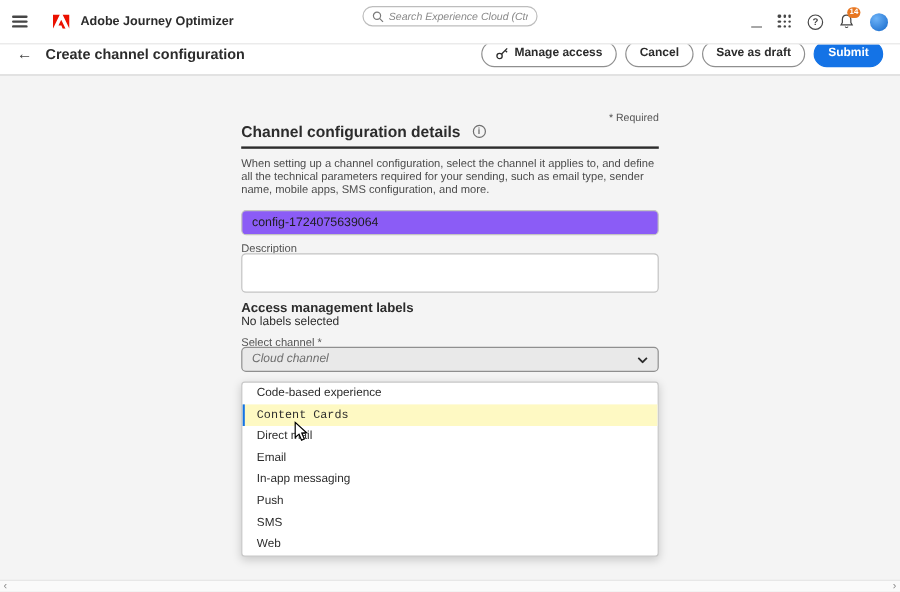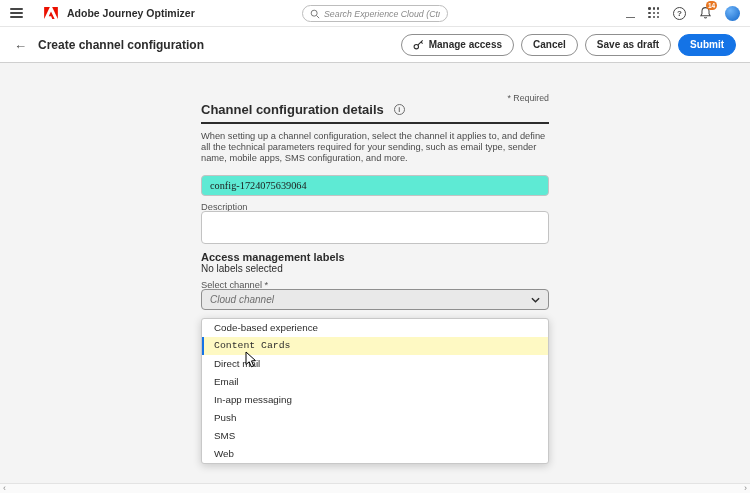--- a/index.html
+++ b/index.html
@@ -1,21 +1,21 @@
 <!DOCTYPE html>
 <html><head>
 <meta charset="utf-8">
 <style>
   * { margin:0; padding:0; box-sizing:border-box; }
   html,body { background:#e9e9e9; }
   body { font-family:"Liberation Sans","DejaVu Sans",sans-serif; }
   .screen { position:relative; width:750px; height:493px; background:#fff; overflow:hidden; margin:0 auto; }
 
   
-  .topbar { position:absolute; top:0; left:0; right:0; height:27px; background:#fff;
+  .topbar { position:absolute; top:0; left:0; right:0; height:37px; background:#fff;
             border-bottom:1px solid #e6e6e6; display:flex; align-items:center; padding:0 10px; z-index:20; }
   .tb-left { display:flex; align-items:center; gap:9px; }
   .hamburger { width:13px; display:flex; flex-direction:column; gap:2.5px; cursor:pointer; padding:3px 0; }
   .hamburger span { display:block; height:1.5px; background:#464646; border-radius:1px; }
   .logo { display:flex; align-items:center; margin-left:12px; }
   .app-title { font-size:10.5px; font-weight:bold; color:#2c2c2c; white-space:nowrap; }
   .tb-search { position:absolute; left:50%; top:5px; transform:translateX(-50%); width:146px; height:17px;
                border:1px solid #bdbdbd; border-radius:9px; display:flex; align-items:center;
                padding:0 7px; gap:4px; background:#fff; }
   .tb-search input { border:none; outline:none; flex:1; font-size:8.8px; color:#2c2c2c;
@@ -52,22 +52,22 @@
   .required-note { top:30px; text-align:right; font-size:8.8px; color:#555; }
   .section-head { top:39px; display:flex; align-items:center; gap:10px; }
   .section-title { font-size:13px; font-weight:bold; color:#2c2c2c; }
   .info-icon { width:11px; height:11px; border:1px solid #6e6e6e; color:#6e6e6e; border-radius:50%;
                font-size:7.5px; display:flex; align-items:center; justify-content:center;
                font-weight:bold; flex:0 0 auto; cursor:pointer; }
   .divider { top:59px; height:2px; background:#2c2c2c; }
   .desc { top:68px; font-size:9.3px; line-height:11px; color:#4b4b4b; }
   .lbl { font-size:9.3px; color:#545454; }
   .lbl-name { top:121px;padding-left:44px; }
-  .text-input { top:112px; height:21px; background:#5eead4; border:1px solid #c3c3c3; border-radius:4px;
-                font-size:10.3px; color:#1d1d1d; padding:0 8px; font-family:Liberation Serif, serif; outline:none; width:100%; }
+  .text-input { top:112px; height:21px; background:#8b5cf6; border:1px solid #c3c3c3; border-radius:4px;
+                font-size:10.3px; color:#1d1d1d; padding:0 8px; font-family:Liberation Sans, sans-serif; outline:none; width:100%; }
   .lbl-desc { top:139px; }
   .textarea { top:148px; height:33px; background:#fff; border:1px solid #c3c3c3; border-radius:4px;
               resize:none; width:100%; font-family:inherit; font-size:10.3px; padding:4px 8px; outline:none; }
   .access-lbl { top:188px; font-size:11px; font-weight:bold; color:#2c2c2c; }
   .access-val { top:200px; font-size:10px; color:#2c2c2c; }
   .lbl-channel { top:217px; }
   .picker { top:226px; height:21px; background:#e9e9e9; border:1px solid #8f8f8f; border-radius:4px;
             display:flex; align-items:center; justify-content:space-between; padding:0 8px; cursor:pointer; }
   .picker-text { font-size:10px; font-style:italic; color:#6e6e6e; }
   .popup { top:255px; background:#fff; border:1px solid #c8c8c8; border-radius:3px;

